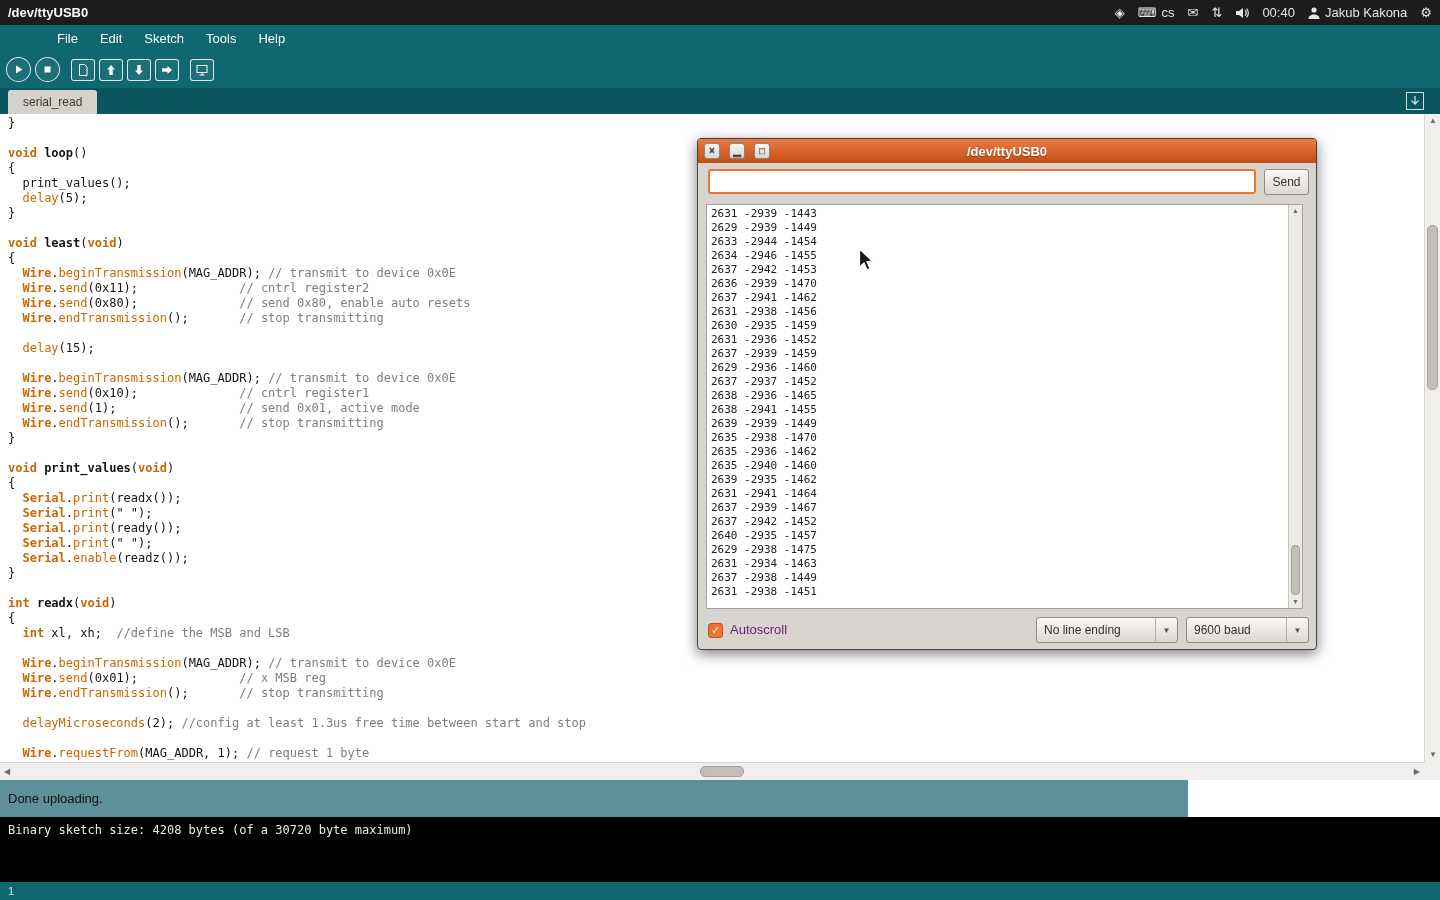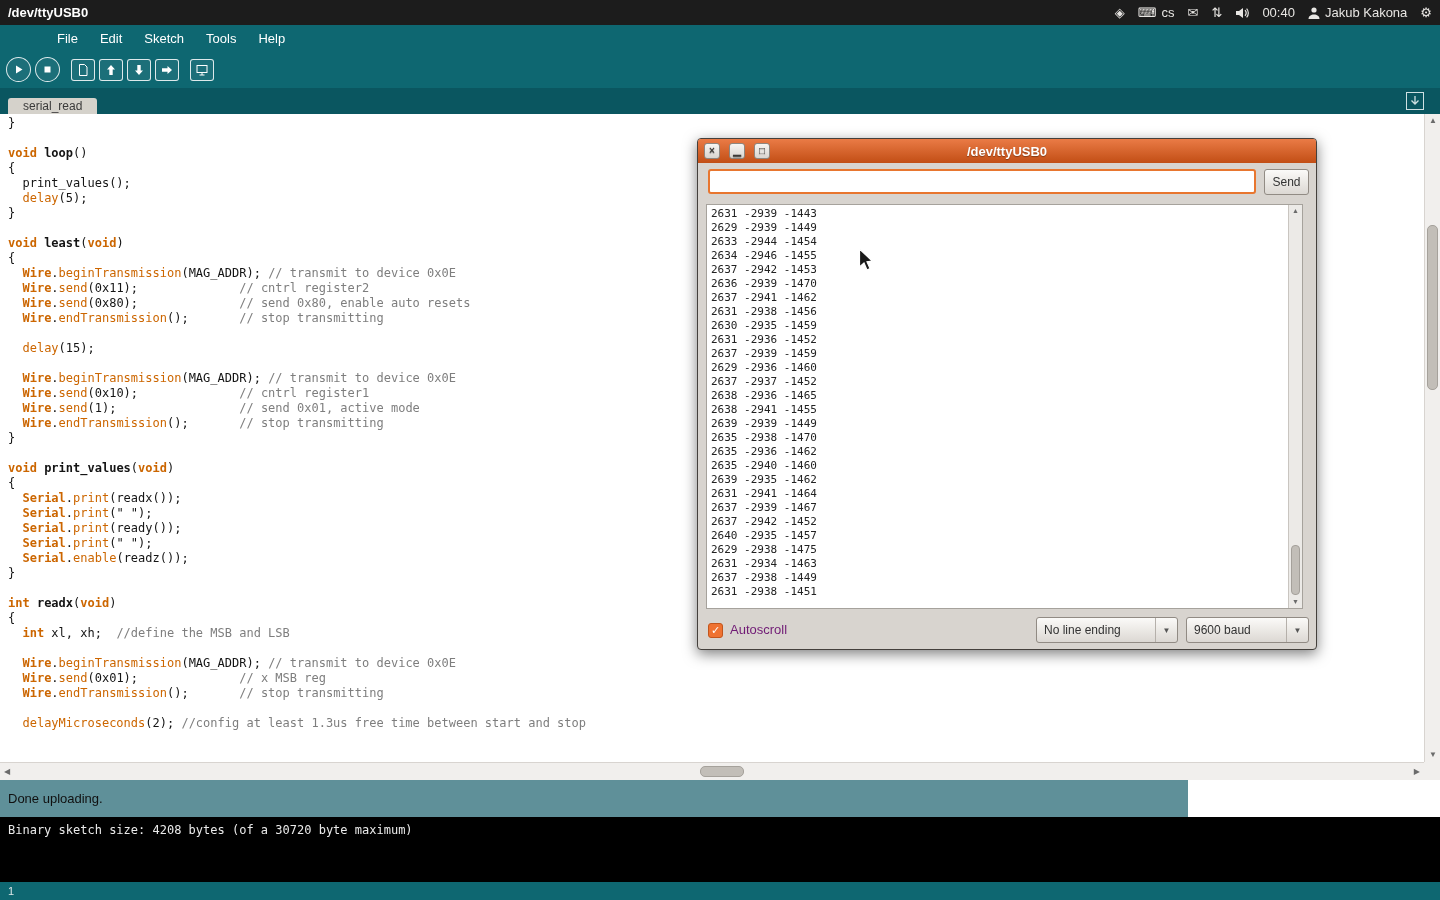--- a/index.html
+++ b/index.html
@@ -23,21 +23,21 @@
   
   .toolbar{position:absolute;left:0;top:51px;width:1440px;height:37px;background:#0e6771;
            display:flex;align-items:center;padding-left:6px;gap:4px;box-sizing:border-box;}
   .tb-btn{width:22px;height:20px;border:1px solid rgba(255,255,255,.85);border-radius:3px;
           background:rgba(255,255,255,.06);display:flex;align-items:center;justify-content:center;}
   .tb-btn.circle{width:23px;height:23px;border-radius:50%;}
   .tb-gap{margin-left:7px;}
 
   
   .tab-strip{position:absolute;left:0;top:88px;width:1440px;height:26px;background:#0a5660;}
-  .tab-active{position:absolute;left:8px;bottom:0;height:16px;padding:0 15px;background:#d5d2cb;
+  .tab-active{position:absolute;left:8px;bottom:0;height:24px;padding:0 15px;background:#d5d2cb;
               border-radius:3px 3px 0 0;color:#3a3a3a;font-size:12px;display:flex;align-items:center;}
   .tab-menu-btn{position:absolute;right:16px;top:4px;width:18px;height:18px;display:flex;
                 align-items:center;justify-content:center;}
 
   
   .editor{position:absolute;left:0;top:114px;width:1424px;height:648px;background:#fff;overflow:hidden;}
   .code{padding:2px 0 0 8px;font:12px "DejaVu Sans Mono",monospace;line-height:15px;}
   .code-line{white-space:pre;height:15px;}
   .tok-k{color:#cc6600;font-weight:bold;}
   .tok-f{color:#cc6600;}
@@ -255,20 +255,21 @@
         <div class="code-line"><span class="tok-k">int</span><span class="tok-p"> </span><span class="tok-b">readx</span><span class="tok-p">(</span><span class="tok-k">void</span><span class="tok-p">)</span></div>
         <div class="code-line"><span class="tok-p">{</span></div>
         <div class="code-line"><span class="tok-p">  </span><span class="tok-k">int</span><span class="tok-p"> xl, xh;  </span><span class="tok-c">//define the MSB and LSB</span></div>
         <div class="code-line">&nbsp;</div>
         <div class="code-line"><span class="tok-p">  </span><span class="tok-k">Wire</span><span class="tok-p">.</span><span class="tok-f">beginTransmission</span><span class="tok-p">(MAG_ADDR); </span><span class="tok-c">// transmit to device 0x0E</span></div>
         <div class="code-line"><span class="tok-p">  </span><span class="tok-k">Wire</span><span class="tok-p">.</span><span class="tok-f">send</span><span class="tok-p">(0x01);              </span><span class="tok-c">// x MSB reg</span></div>
         <div class="code-line"><span class="tok-p">  </span><span class="tok-k">Wire</span><span class="tok-p">.</span><span class="tok-f">endTransmission</span><span class="tok-p">();       </span><span class="tok-c">// stop transmitting</span></div>
         <div class="code-line">&nbsp;</div>
         <div class="code-line"><span class="tok-p">  </span><span class="tok-f">delayMicroseconds</span><span class="tok-p">(2); </span><span class="tok-c">//config at least 1.3us free time between start and stop</span></div>
         <div class="code-line">&nbsp;</div>
+        <div class="code-line"><span class="tok-p">  </span><span class="tok-k">Wire</span><span class="tok-p">.</span><span class="tok-f">requestFrom</span><span class="tok-p">(MAG_ADDR, 1); </span><span class="tok-c">// request 1 byte</span></div>
       </div>
   </div>
 
   <div class="vscroll">
     <span class="sb-arrow" style="top:3px;left:4px;">▲</span>
     <span class="v-thumb"></span>
     <span class="sb-arrow" style="bottom:3px;left:4px;">▼</span>
   </div>
 
   <div class="hscroll">

